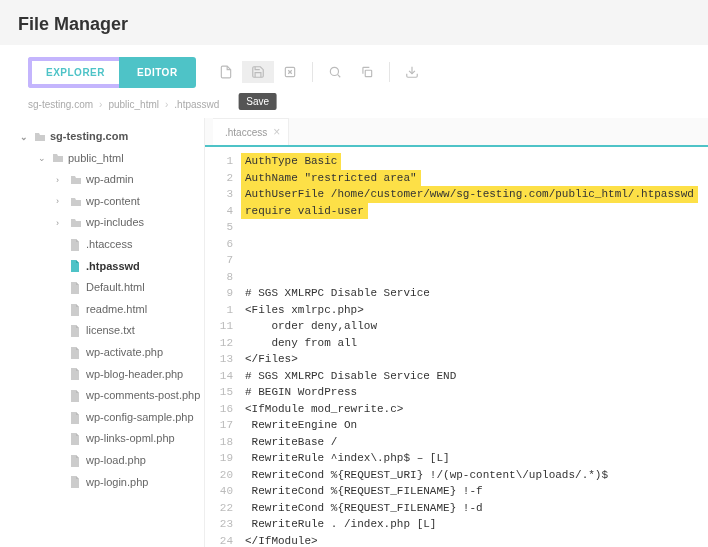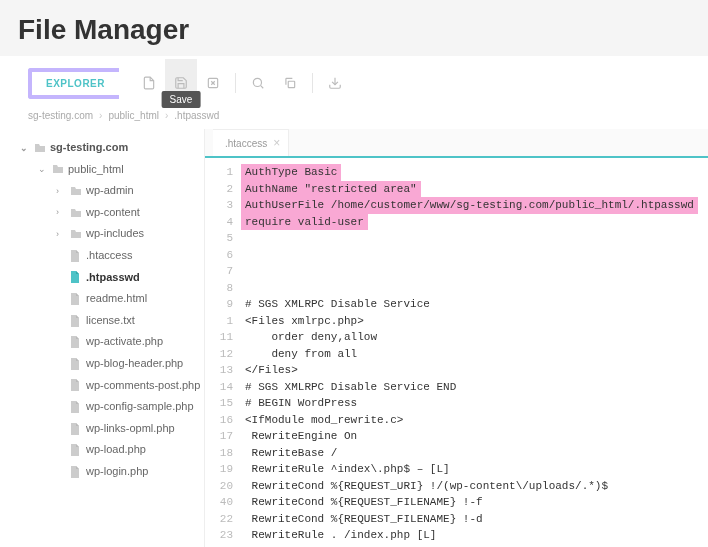--- a/index.html
+++ b/index.html
@@ -1,26 +1,26 @@
 <!DOCTYPE html>
 <html><head>
 <meta charset="utf-8">
 <style>
 * { margin: 0; padding: 0; box-sizing: border-box; }
 body { font-family: -apple-system, BlinkMacSystemFont, "Segoe UI", Arial, sans-serif; background: #f5f5f5; width: 708px; height: 547px; overflow: hidden; }
 .header { padding: 14px 18px 10px; }
-.header h1 { font-size: 28px; font-weight: 700; color: #333; }
+.header h1 { font-size: 18px; font-weight: 700; color: #333; }
 .toolbar-wrap { background: #fff; padding: 8px 0 0 28px; position: relative; }
 .toolbar { display: flex; align-items: center; gap: 0; height: 38px; }
 .tab-btn { padding: 6px 14px; font-size: 10px; font-weight: 600; letter-spacing: 0.5px; border: 4px solid #c4b5fd; background: #fff; cursor: pointer; color: #4ec3c7; }
 .tab-btn.active { background: #4ec3c7; color: #fff; border-color: #4ec3c7; }
 .tab-btn:first-of-type { border-radius: 3px 0 0 3px; border-right: none; }
 .tab-btn:nth-of-type(2) { border-radius: 0 3px 3px 0; }
 .toolbar-icons { display: flex; align-items: center; margin-left: 14px; gap: 0; }
-.icon-btn { width: 32px; height: 48px; display: flex; align-items: center; justify-content: center; color: #bbb; cursor: pointer; position: relative; }
+.icon-btn { width: 32px; height: 22px; display: flex; align-items: center; justify-content: center; color: #bbb; cursor: pointer; position: relative; }
 .icon-btn.highlighted { background: #eee; }
 .divider { width: 1px; height: 20px; background: #e5e5e5; margin: 0 6px; }
 .tooltip { position: absolute; top: 32px; left: 50%; transform: translateX(-50%); background: #555; color: #fff; font-size: 10px; padding: 3px 8px; border-radius: 2px; white-space: nowrap; z-index: 10; }
 .breadcrumb { display: flex; align-items: center; gap: 6px; padding: 8px 28px 8px; font-size: 10px; color: #aaa; background: #fff; }
 .breadcrumb span { cursor: pointer; }
 .chev { color: #ccc; }
 .main { display: flex; background: #fff; height: calc(100% - 110px); }
 .sidebar { width: 205px; padding: 8px 0; overflow-y: auto; border-right: 1px solid #eee; }
 .tree-item { display: flex; align-items: center; gap: 4px; padding: 2px 0; font-size: 11px; color: #666; cursor: pointer; line-height: 1.6; }
 .tree-item.l0 { padding-left: 20px; font-weight: 600; color: #555; }
@@ -31,33 +31,34 @@
 .folder-icon { width: 12px; height: 10px; display: inline-flex; }
 .file-icon { width: 10px; height: 12px; display: inline-flex; margin-right: 2px; }
 .editor { flex: 1; display: flex; flex-direction: column; }
 .tabs-bar { display: flex; border-bottom: 2px solid #4ec3c7; background: #fafafa; }
 .file-tab { display: flex; align-items: center; gap: 6px; padding: 6px 8px 6px 12px; font-size: 10px; color: #999; background: #fff; border-top: 1px solid #eee; border-right: 1px solid #eee; margin-left: 8px; }
 .file-tab .close { color: #ccc; font-size: 12px; cursor: pointer; }
 .code-area { flex: 1; display: flex; font-family: "Courier New", monospace; font-size: 11px; line-height: 1.5; overflow: auto; padding-top: 6px; background: #fff; }
 .gutter { width: 36px; text-align: right; color: #bbb; padding-right: 8px; user-select: none; }
 .code-lines { flex: 1; color: #333; white-space: pre; }
 .code-line { padding: 0 4px; }
-.code-line.hl { background: #f9a8d4; display: inline-block; }
+.code-line.hl { background: #fde047; display: inline-block; }
 svg { display: block; }
 </style>
 </head>
 <body>
 
 <div class="header">
   <h1>File Manager</h1>
 </div>
 
 <div class="toolbar-wrap">
   <div class="toolbar">
     <button class="tab-btn">EXPLORER</button>
+    <button class="tab-btn active">EDITOR</button>
     <div class="toolbar-icons">
       <div class="icon-btn">
         <svg width="14" height="14" viewBox="0 0 24 24" fill="none" stroke="currentColor" stroke-width="2">
             <path d="M14 2H6a2 2 0 0 0-2 2v16a2 2 0 0 0 2 2h12a2 2 0 0 0 2-2V8z"></path>
             <polyline points="14 2 14 8 20 8"></polyline>
           </svg>
       </div>
       <div class="icon-btn highlighted">
         <svg width="14" height="14" viewBox="0 0 24 24" fill="none" stroke="currentColor" stroke-width="2">
             <path d="M19 21H5a2 2 0 0 1-2-2V5a2 2 0 0 1 2-2h11l5 5v11a2 2 0 0 1-2 2z"></path>
@@ -166,20 +167,30 @@
         </div>
         <div class="tree-item l2 selected">
           <span class="arrow"></span>
           <span class="file-icon">
             <svg width="10" height="12" viewBox="0 0 20 24" fill="#4ec3c7">
               <path d="M12 0H2v24h16V6z"></path>
               <path d="M12 0v6h6z" fill="#3aa"></path>
             </svg>
           </span>
           <span>.htpasswd</span>
+        </div>
+        <div class="tree-item l2">
+          <span class="arrow"></span>
+          <span class="file-icon">
+            <svg width="10" height="12" viewBox="0 0 20 24" fill="#ccc">
+              <path d="M12 0H2v24h16V6z"></path>
+              <path d="M12 0v6h6z" fill="#bbb"></path>
+            </svg>
+          </span>
+          <span>Default.html</span>
         </div>
         <div class="tree-item l2">
           <span class="arrow"></span>
           <span class="file-icon">
             <svg width="10" height="12" viewBox="0 0 20 24" fill="#ccc">
               <path d="M12 0H2v24h16V6z"></path>
               <path d="M12 0v6h6z" fill="#bbb"></path>
             </svg>
           </span>
           <span>readme.html</span>

